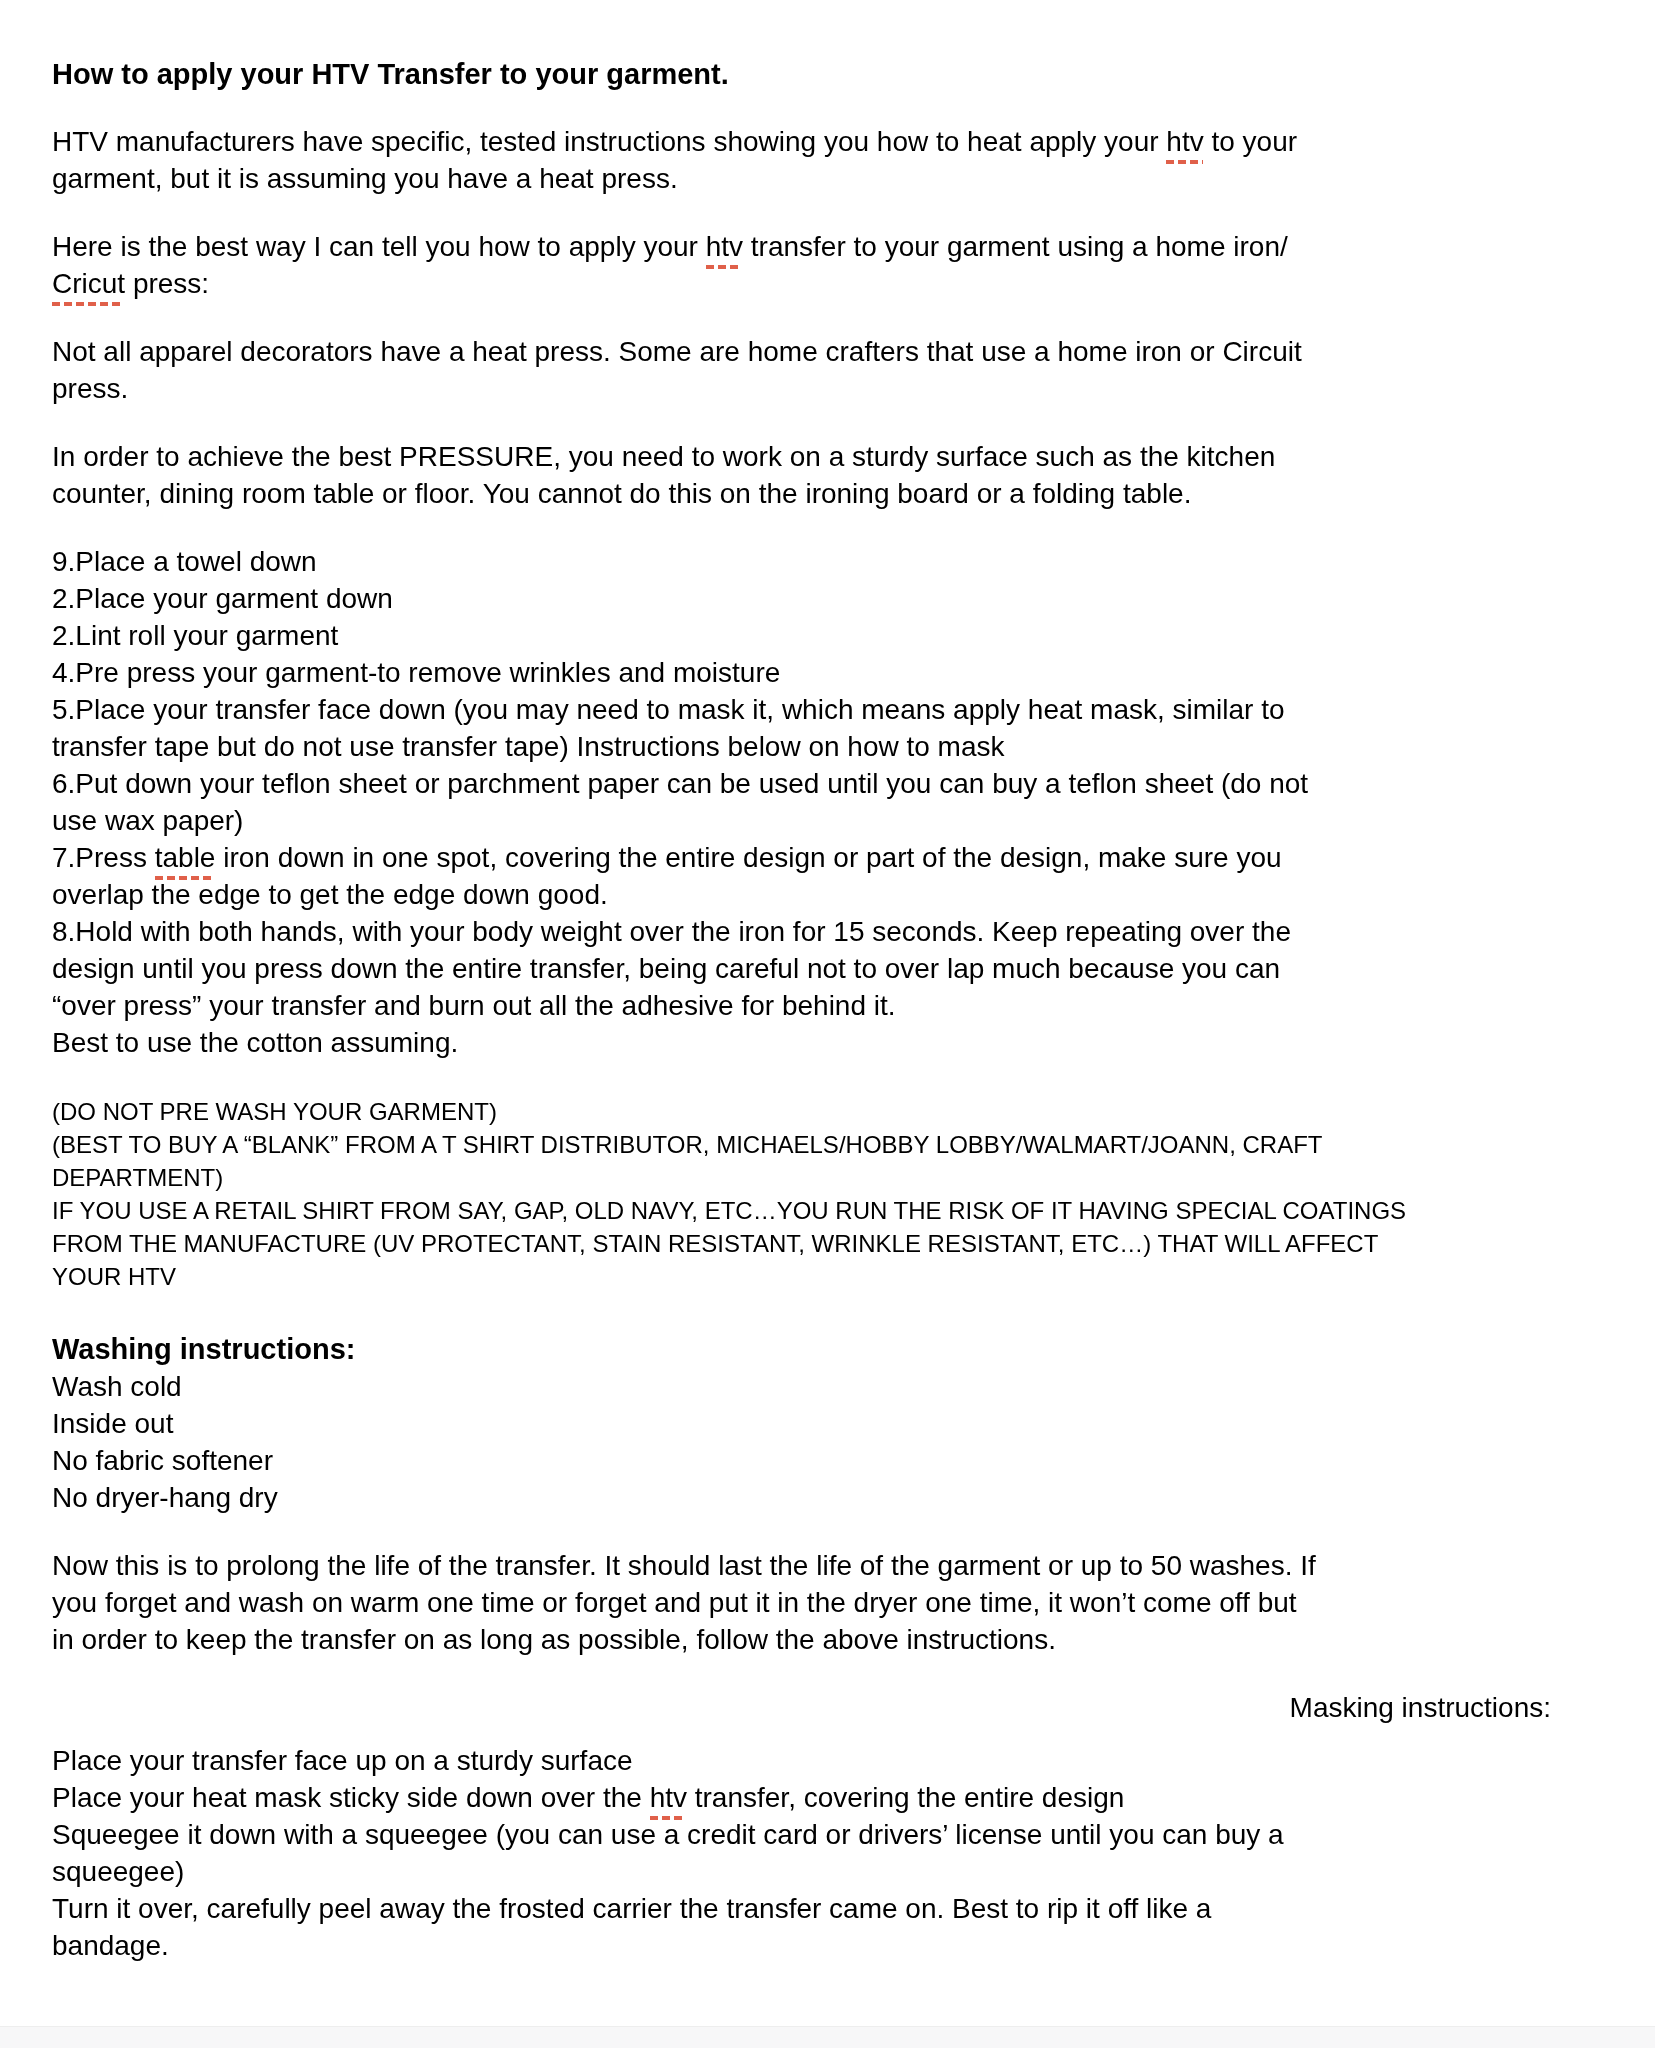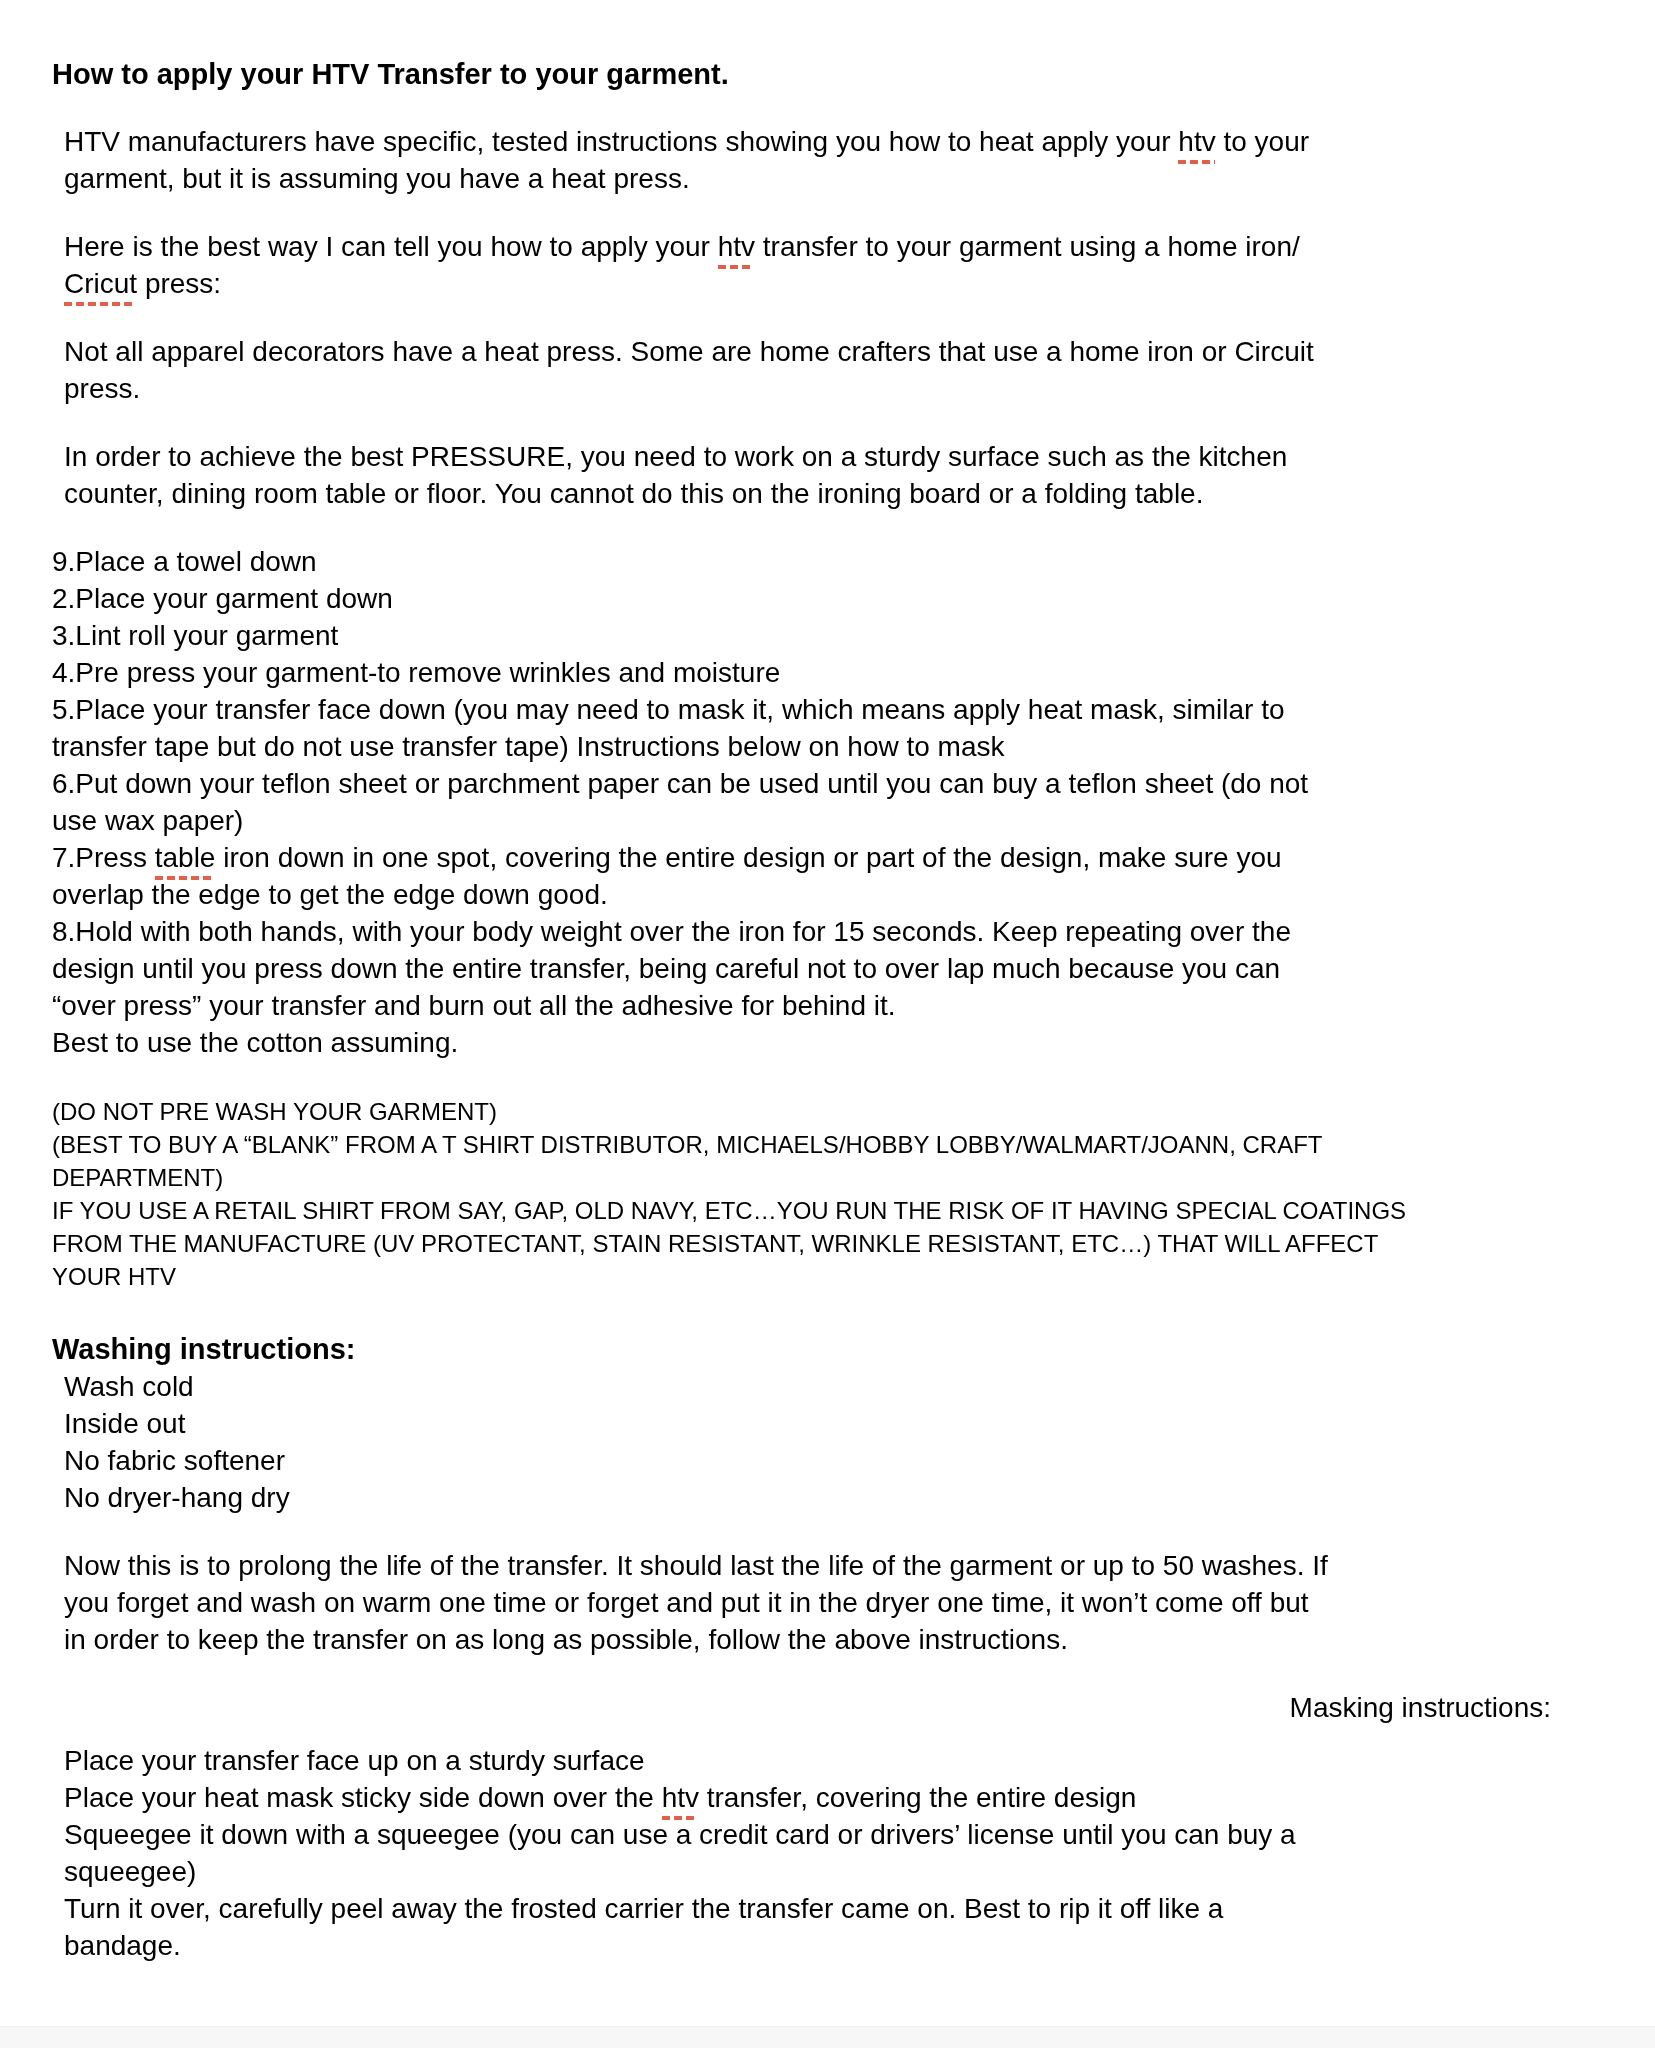--- a/index.html
+++ b/index.html
@@ -19,21 +19,21 @@
   .title {
     font-size: 29px;
     font-weight: bold;
     line-height: 37px;
     margin: 0 0 30px 0;
     white-space: nowrap;
   }
   .para {
     font-size: 28px;
     line-height: 37px;
-    margin: 0 0 31px 12px;
+    margin: 0 0 31px 0;
     white-space: nowrap;
   }
   .steps {
     margin: 0 0 34px 0;
   }
   .step {
     font-size: 28px;
     line-height: 37px;
     white-space: nowrap;
   }
@@ -88,21 +88,21 @@
   <h1 class="title">How to apply your HTV Transfer to your garment.</h1>
 
   <p class="para">HTV manufacturers have specific, tested instructions showing you how to heat apply your <span class="misspell">htv</span> to your<br>garment, but it is assuming you have a heat press.</p>
   <p class="para">Here is the best way I can tell you how to apply your <span class="misspell">htv</span> transfer to your garment using a home iron/<br><span class="misspell">Cricut</span> press:</p>
   <p class="para">Not all apparel decorators have a heat press. Some are home crafters that use a home iron or Circuit<br>press.</p>
   <p class="para">In order to achieve the best PRESSURE, you need to work on a sturdy surface such as the kitchen<br>counter, dining room table or floor. You cannot do this on the ironing board or a folding table.</p>
 
   <div class="steps">
     <div class="step">9.Place a towel down</div>
     <div class="step">2.Place your garment down</div>
-    <div class="step">3.Lint roll your garment</div>
+    <div class="step">2.Lint roll your garment</div>
     <div class="step">4.Pre press your garment-to remove wrinkles and moisture</div>
     <div class="step">5.Place your transfer face down (you may need to mask it, which means apply heat mask, similar to<br>transfer tape but do not use transfer tape) Instructions below on how to mask</div>
     <div class="step">6.Put down your teflon sheet or parchment paper can be used until you can buy a teflon sheet (do not<br>use wax paper)</div>
     <div class="step">7.Press <span class="misspell">table</span> iron down in one spot, covering the entire design or part of the design, make sure you<br>overlap the edge to get the edge down good.</div>
     <div class="step">8.Hold with both hands, with your body weight over the iron for 15 seconds. Keep repeating over the<br>design until you press down the entire transfer, being careful not to over lap much because you can<br>“over press” your transfer and burn out all the adhesive for behind it.</div>
     <div class="step">Best to use the cotton assuming.</div>
   </div>
 
   <p class="tips-body">(DO NOT PRE WASH YOUR GARMENT)<br>(BEST TO BUY A “BLANK” FROM A T SHIRT DISTRIBUTOR, MICHAELS/HOBBY LOBBY/WALMART/JOANN, CRAFT<br>DEPARTMENT)<br>IF YOU USE A RETAIL SHIRT FROM SAY, GAP, OLD NAVY, ETC…YOU RUN THE RISK OF IT HAVING SPECIAL COATINGS<br>FROM THE MANUFACTURE (UV PROTECTANT, STAIN RESISTANT, WRINKLE RESISTANT, ETC…) THAT WILL AFFECT<br>YOUR HTV</p>
 

